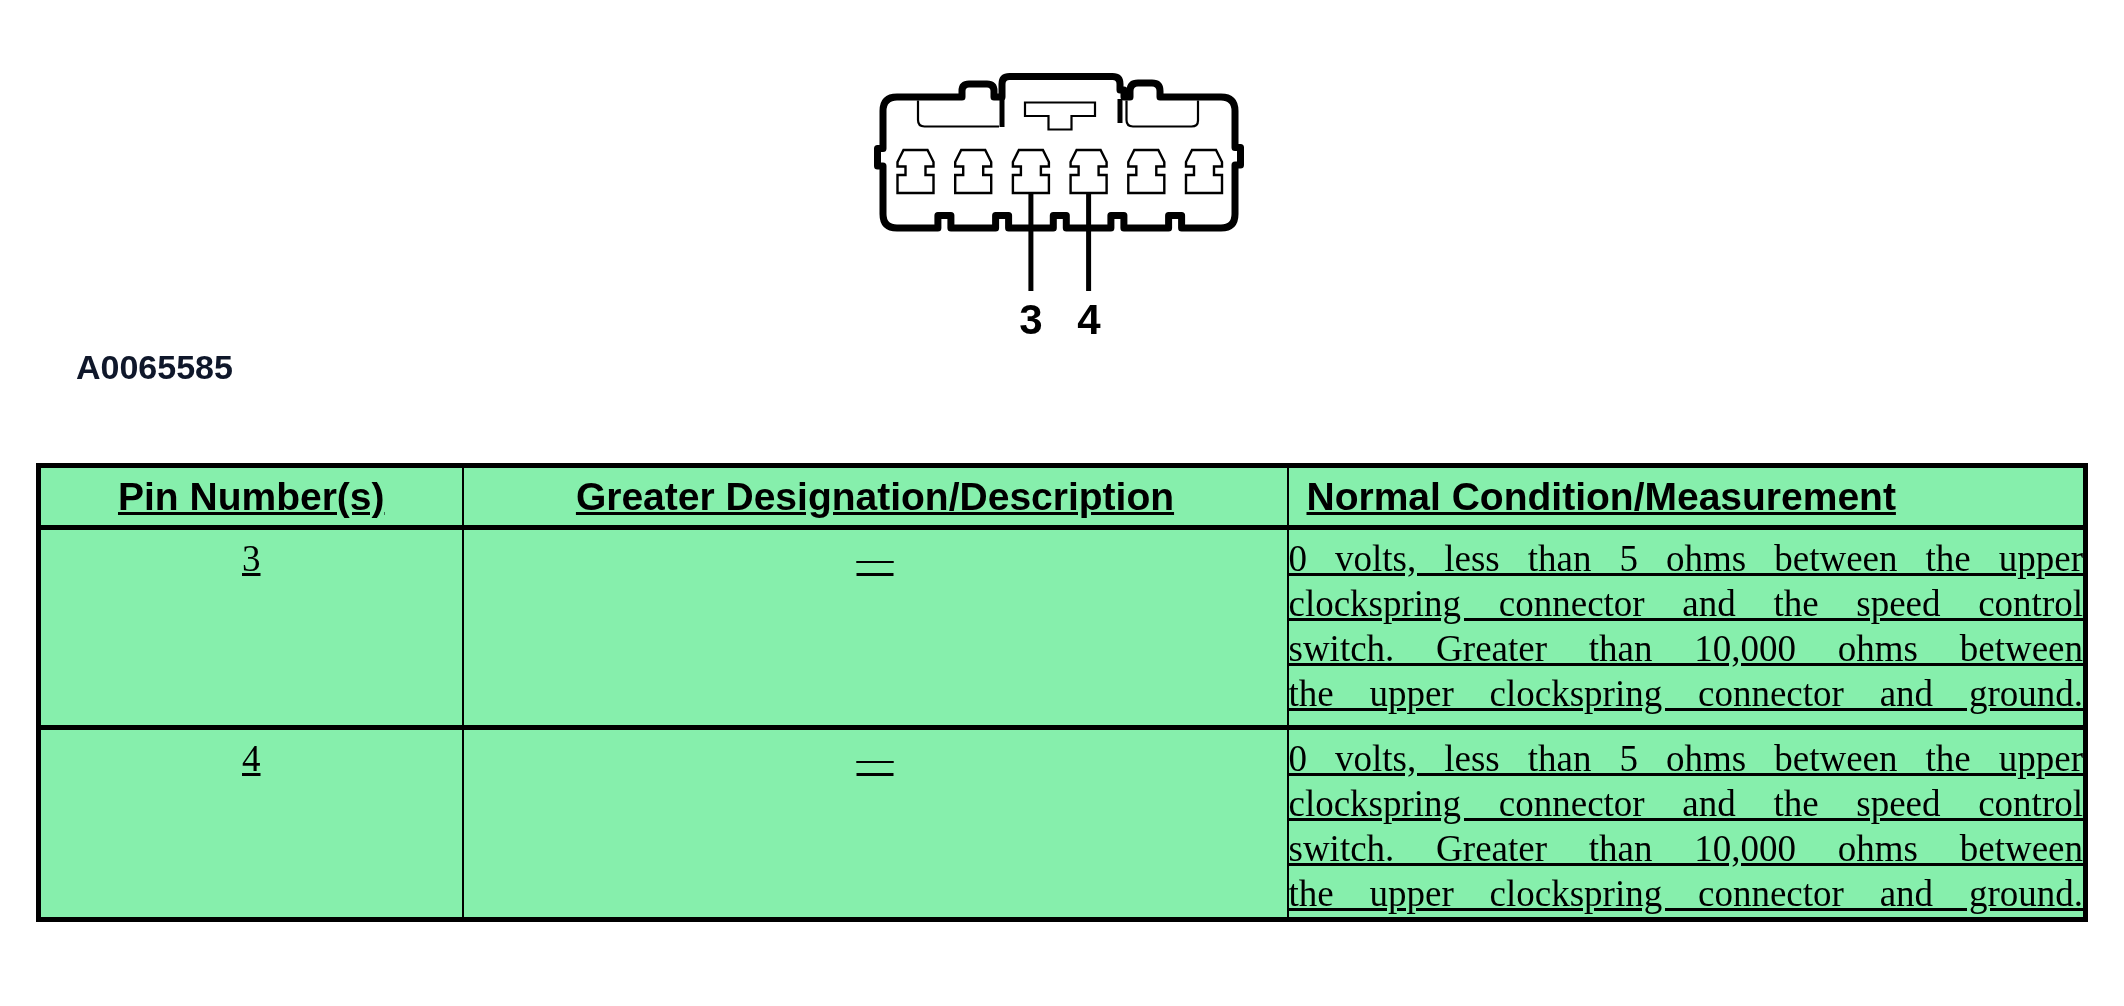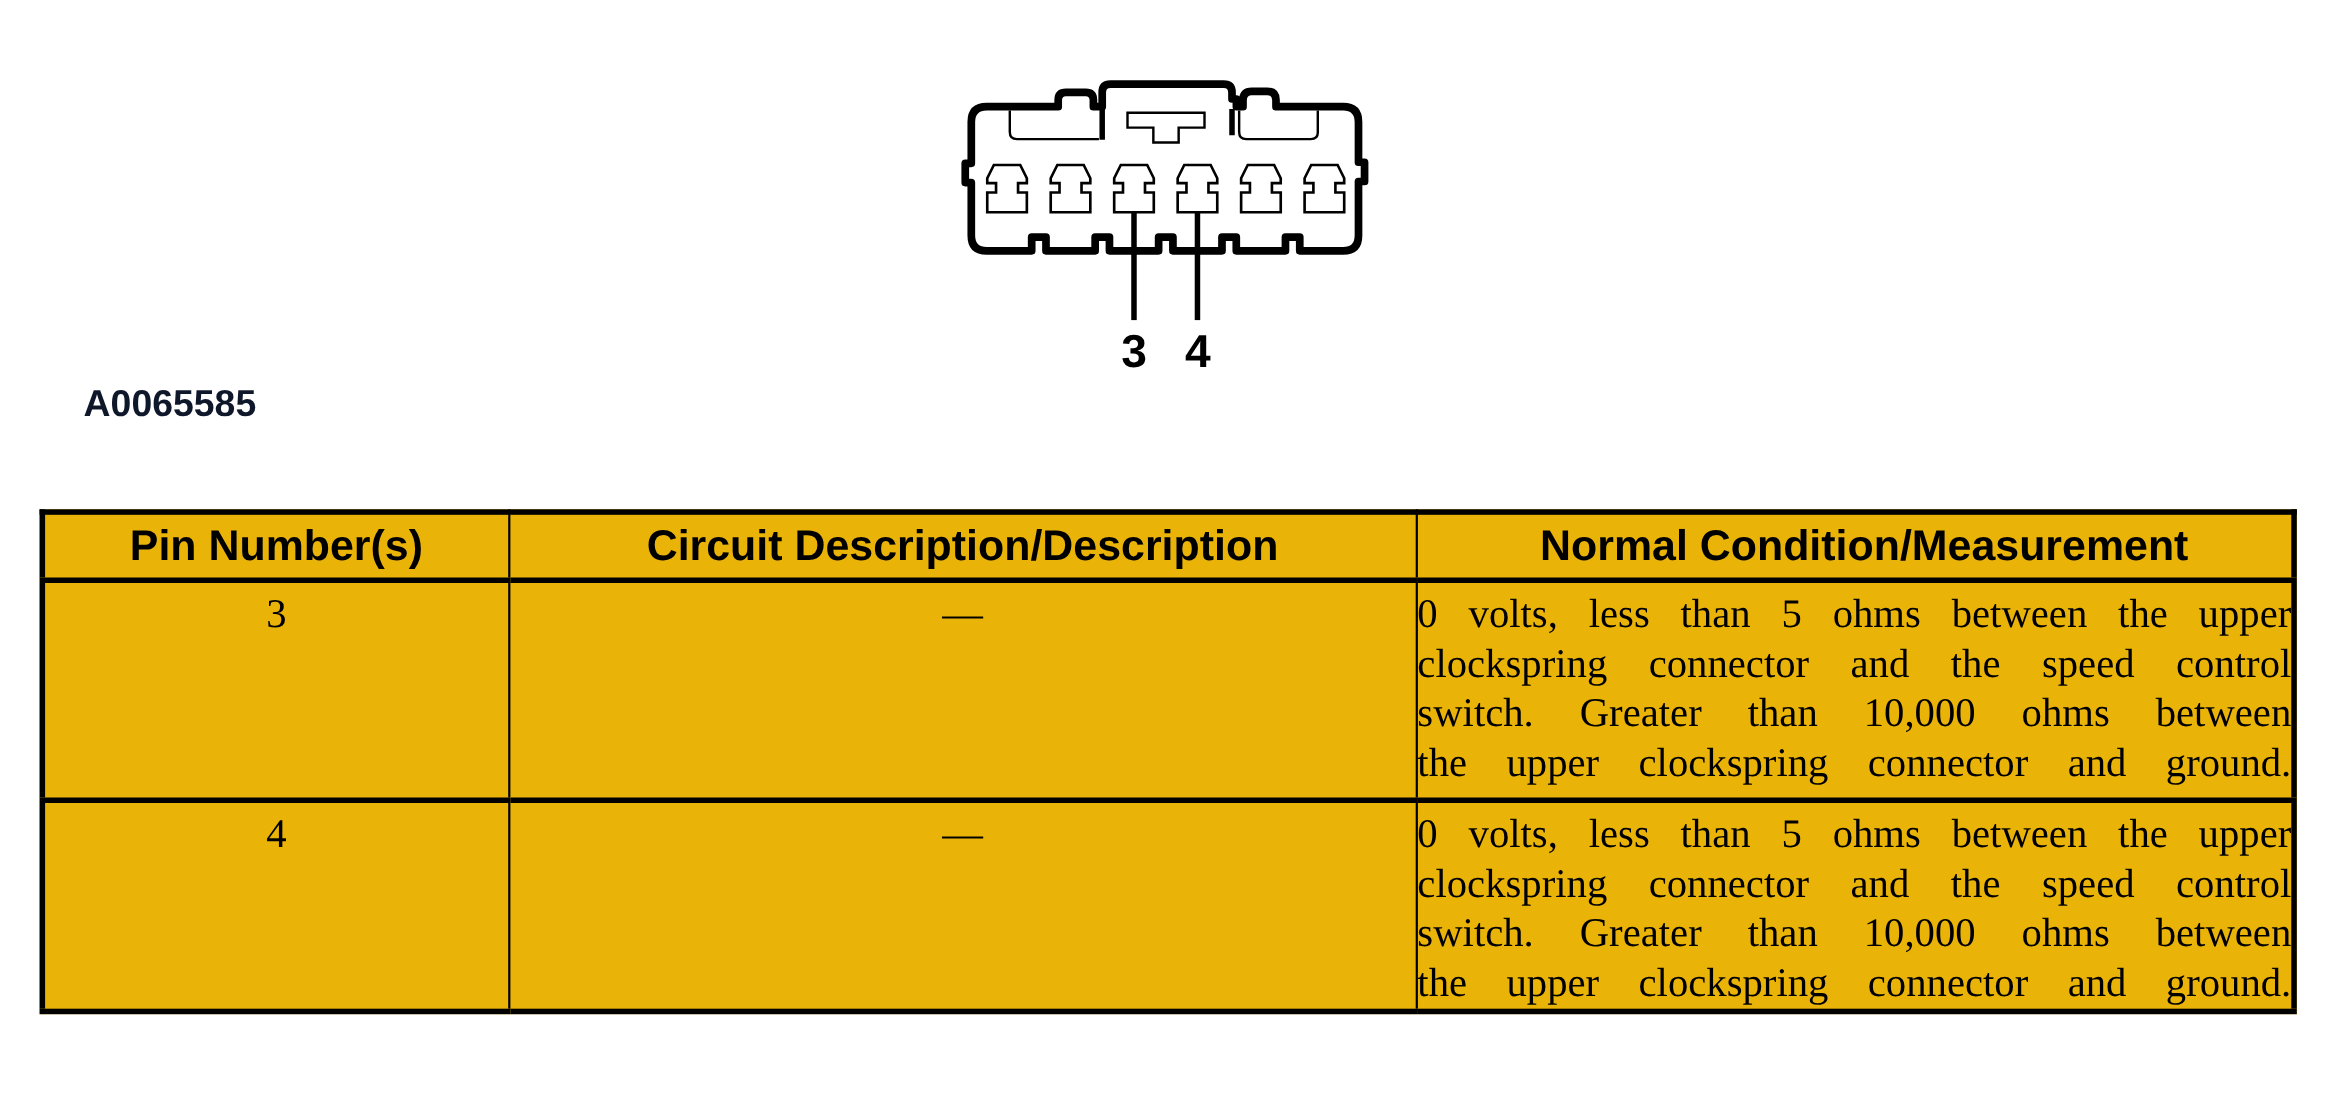--- a/index.html
+++ b/index.html
@@ -27,39 +27,40 @@
     color: #0f172a;
     white-space: nowrap;
   }
   table.pin-table {
     position: absolute;
     left: 36px;
     top: 463px;
     width: 2047px;
     border-collapse: collapse;
     table-layout: fixed;
-    background: #eab308;
+    background: #86efac;
+    text-decoration: underline;
   }
   .pin-table { border: 5px solid #000; }
   .pin-table th, .pin-table td {
     border-left: 2px solid #000;
     border-right: 2px solid #000;
   }
   .pin-table thead th {
     border-bottom: 5px solid #000;
     height: 57px;
     padding: 0;
     font-family: "Liberation Sans", sans-serif;
     font-size: 39px;
     font-weight: bold;
     text-align: center;
     vertical-align: middle;
   }
   .pin-table thead th.h-normal {
-    text-align: center;
+    text-align: left;
     padding-left: 18px;
   }
   .pin-table tbody td {
     border-top: 5px solid #000;
     border-bottom: 5px solid #000;
     vertical-align: top;
     font-family: "Liberation Serif", serif;
     font-size: 37px;
     line-height: 45px;
     padding: 6px 0 0 0;
@@ -127,21 +128,21 @@
 
 <table class="pin-table">
   <colgroup>
     <col style="width:424px">
     <col style="width:825px">
     <col style="width:798px">
   </colgroup>
   <thead>
     <tr>
       <th>Pin Number(s)</th>
-      <th>Circuit Description/Description</th>
+      <th>Greater Designation/Description</th>
       <th class="h-normal">Normal Condition/Measurement</th>
     </tr>
   </thead>
   <tbody>
     <tr class="row-1">
       <td class="c-pin">3</td>
       <td class="c-circuit">—</td>
       <td class="c-normal">0 volts, less than 5 ohms between the upper
 clockspring connector and the speed control
 switch. Greater than 10,000 ohms between

